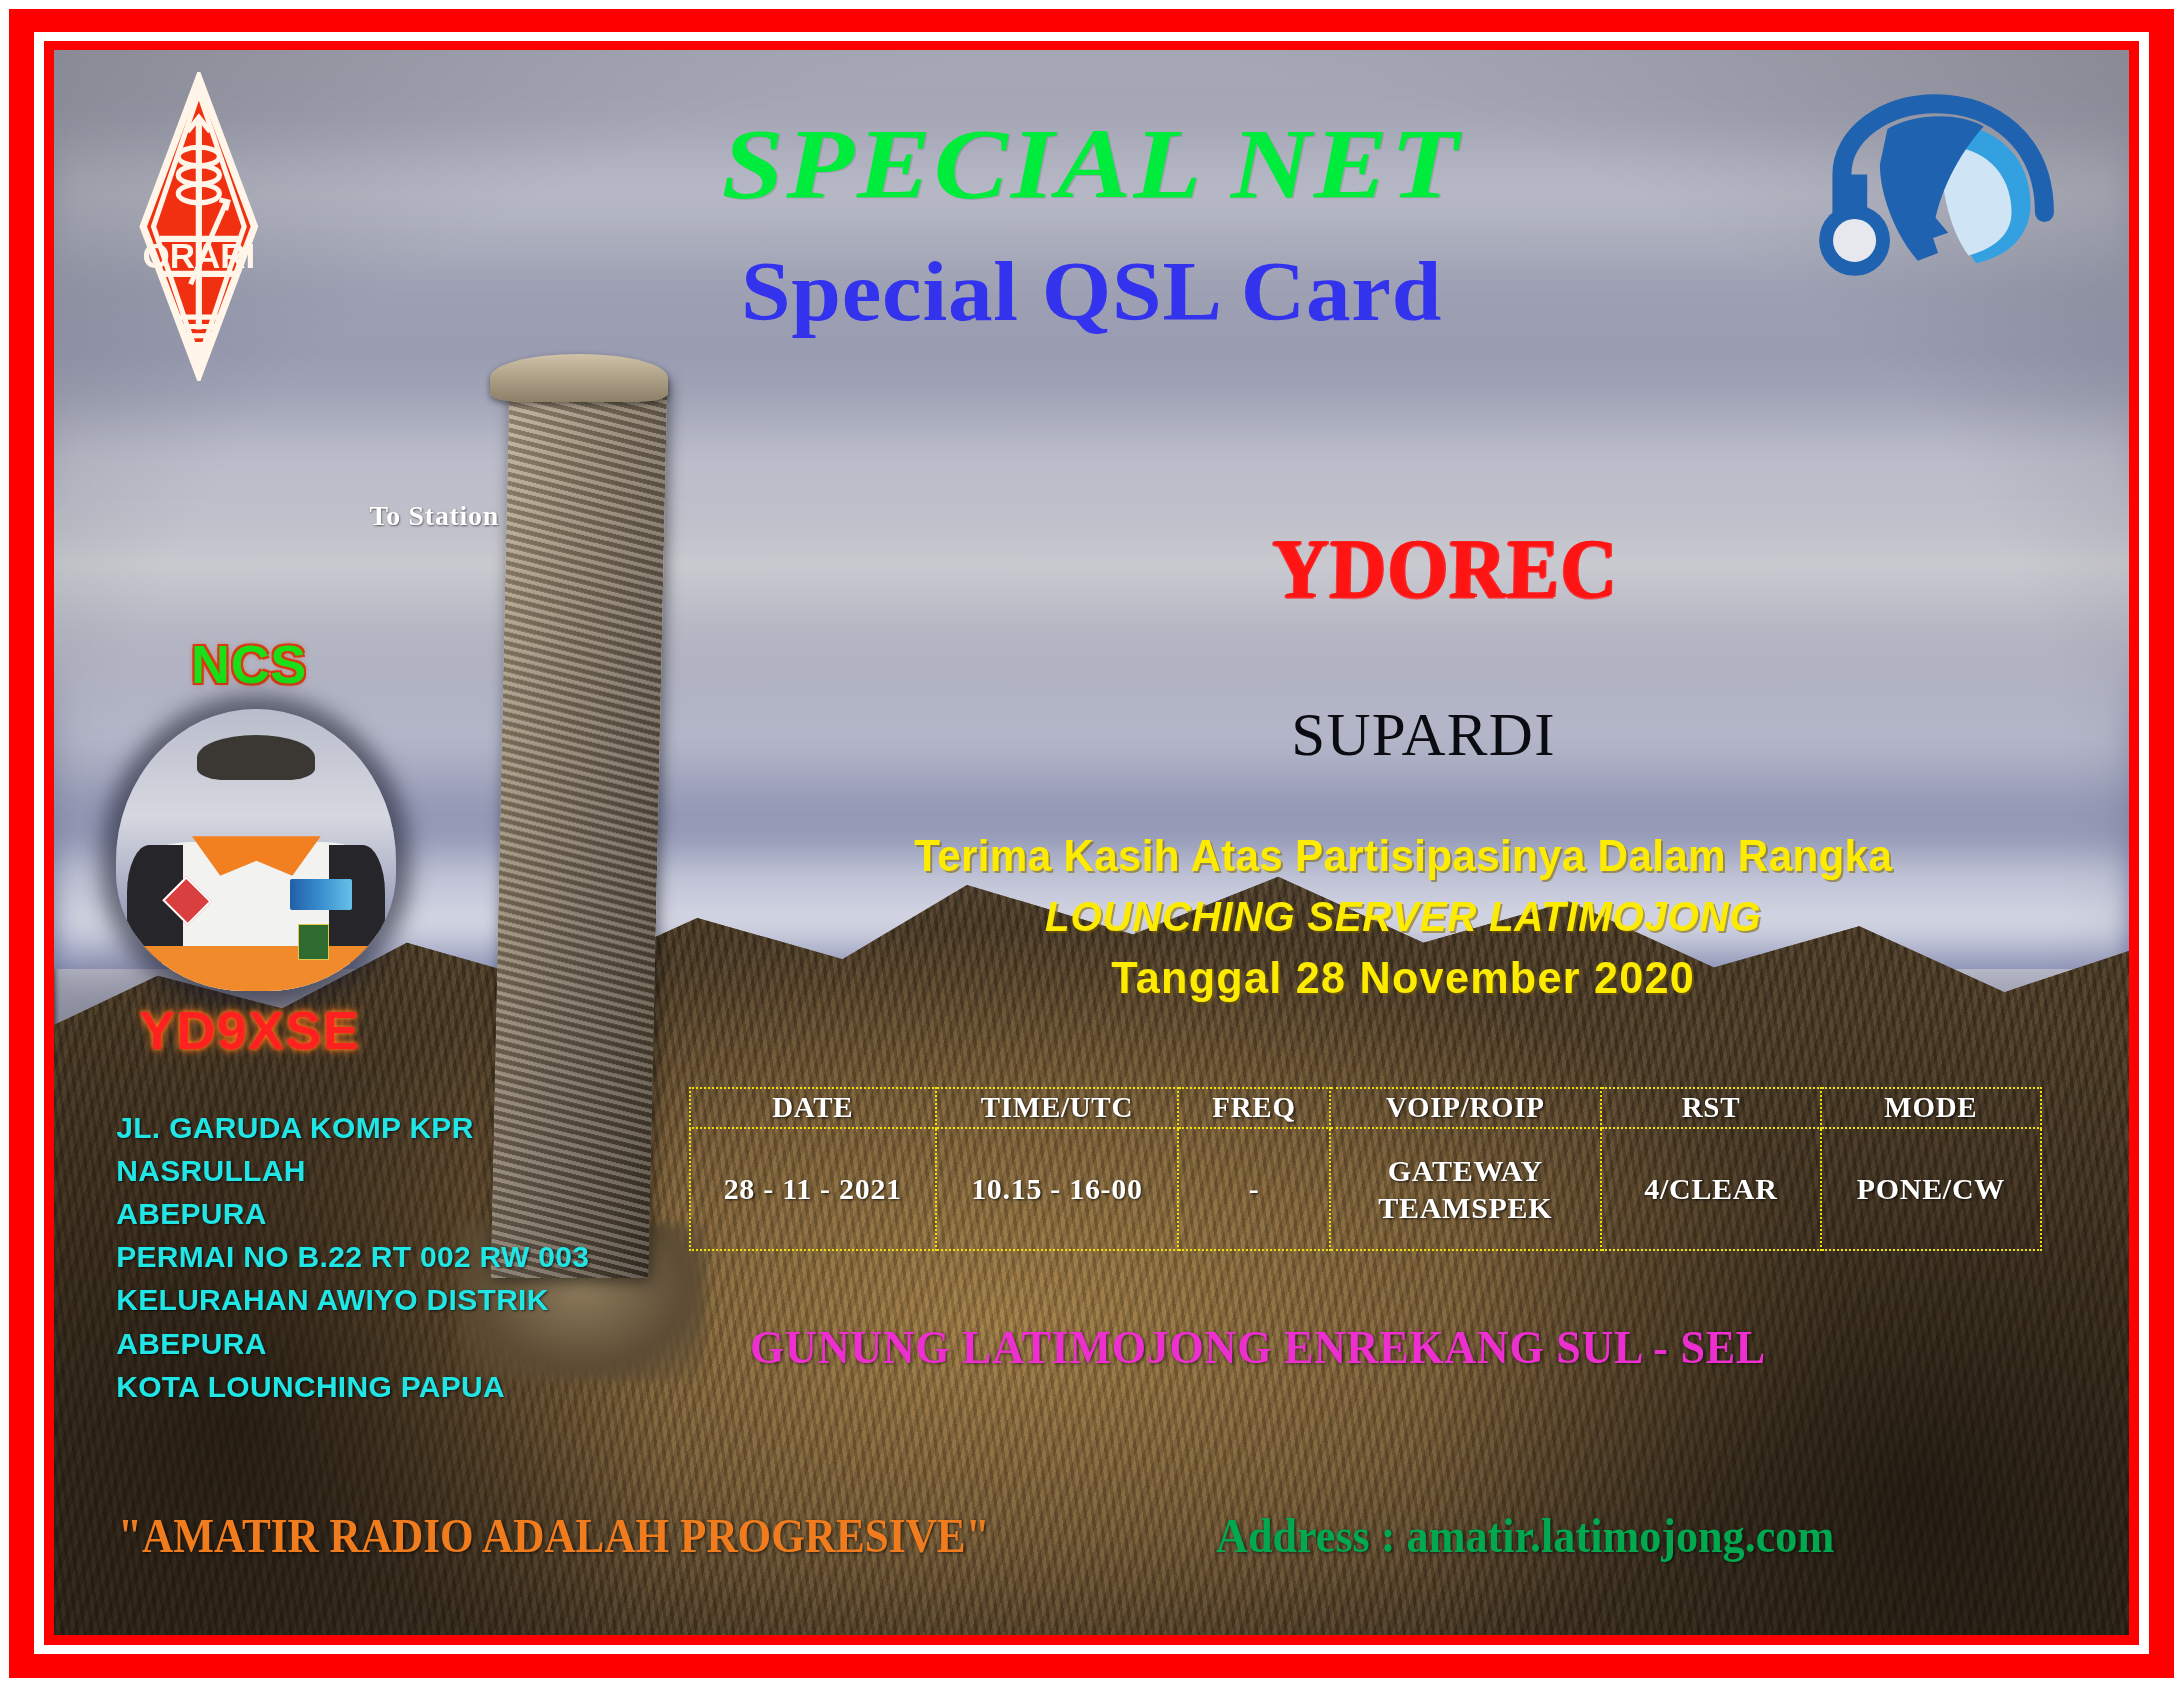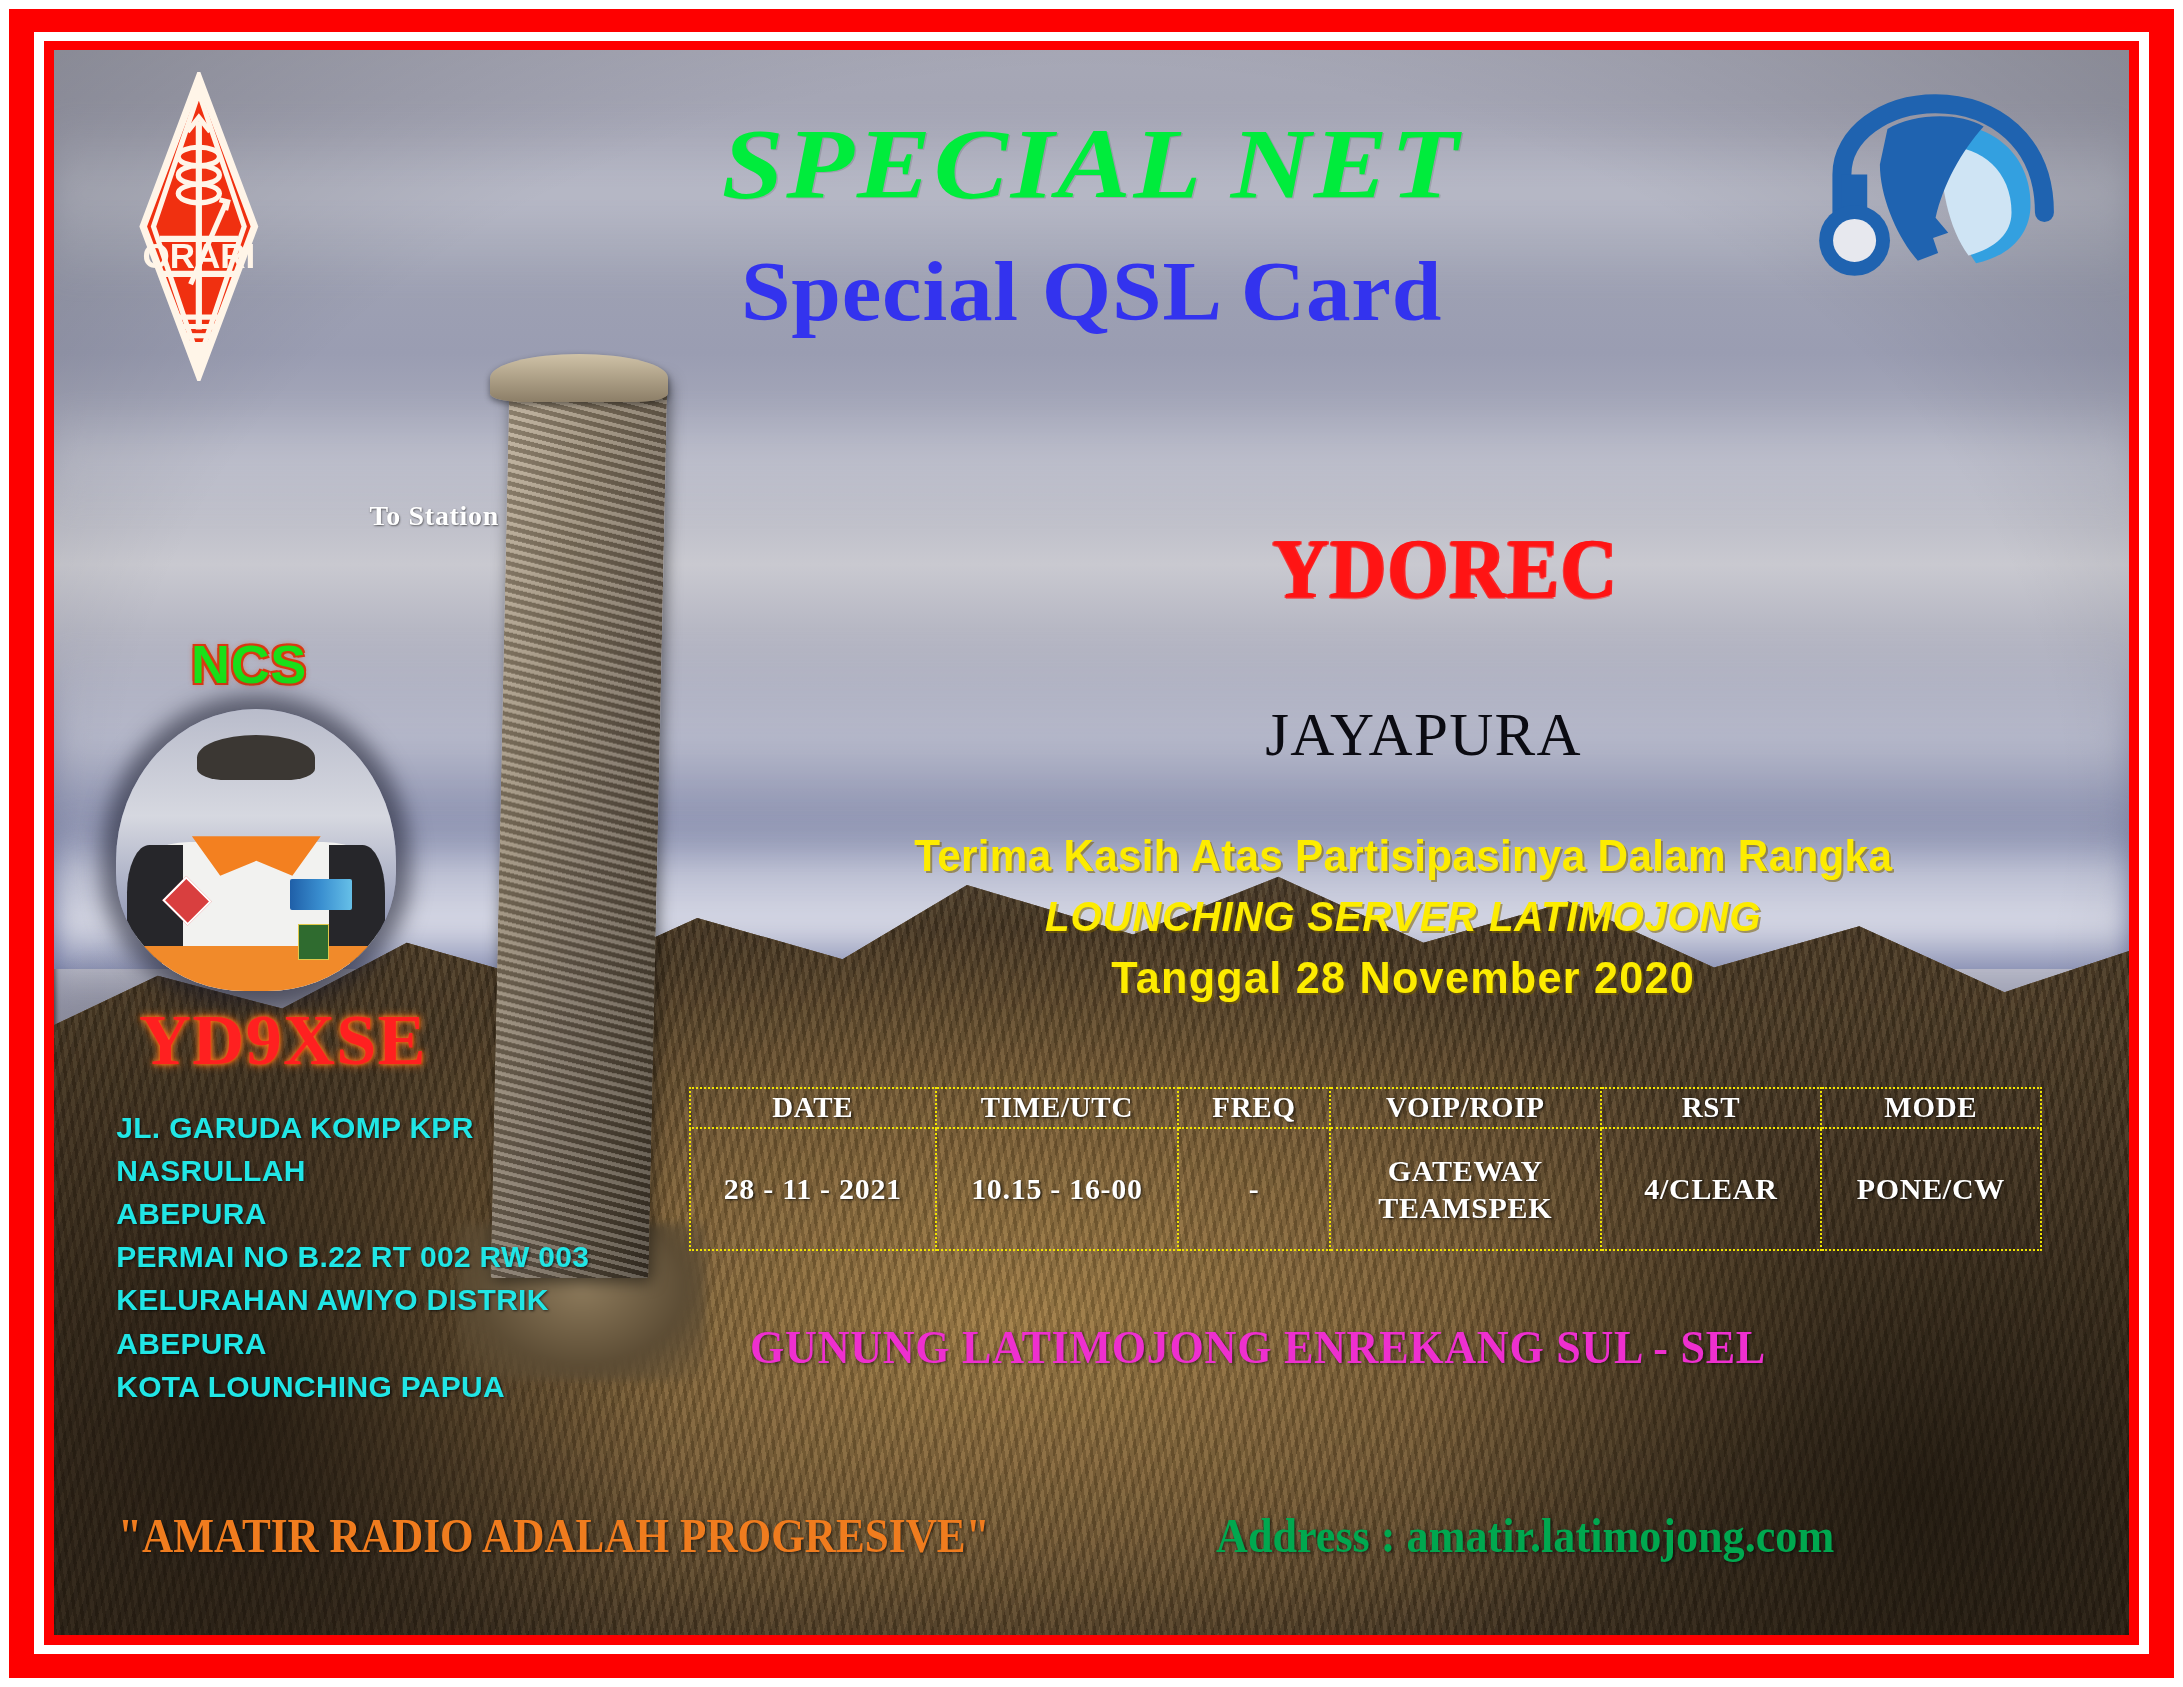--- a/index.html
+++ b/index.html
@@ -278,22 +278,22 @@
     position:absolute; right:16%; top:60%; width:22%; height:11%;
     background:linear-gradient(90deg,#1f5fa8 0%,#3a8fd0 50%,#66c0e8 100%);
     border-radius:2px;
   }
   .op-tag {
     position:absolute; right:24%; top:76%; width:11%; height:13%;
     background:#2f6b2f; border:1.3px solid #e0c84a;
   }
   .t-yd9xse {
     position:absolute; left:4.1%; top:59.9%;
-    font-family:Liberation Serif, serif;
-    font-weight:bold; font-size:72px; letter-spacing:1.3px;
+    font-family:Liberation Sans, sans-serif;
+    font-weight:bold; font-size:54px; letter-spacing:1.3px;
     color:#ff2020;
     text-shadow:
       0 0 4px #ff7a1a, 0 0 9.3px #ff7a1a,
       1.3px 1.3px 0 rgba(120,30,0,.55);
   }
 
   
   .addr {
     position:absolute; left:3.0%; top:66.6%;
     font-family:"Liberation Sans", sans-serif;
@@ -437,21 +437,21 @@
           <path d="M26,62 L26,96 L46,96 L46,62 Z" fill="#1f63b0"></path>
           <circle cx="36" cy="114" r="28" fill="#1f63b0"></circle>
           <circle cx="36" cy="114" r="17" fill="#e7e8ee"></circle>
         </svg>
       </div>
 
       <div class="t-special-net">SPECIAL NET</div>
       <div class="t-qsl">Special QSL Card</div>
       <div class="t-to-station">To Station</div>
       <div class="t-callsign">YDOREC</div>
-      <div class="t-name">JAYAPURA</div>
+      <div class="t-name">SUPARDI</div>
 
       <div class="t-yellow-1">Terima Kasih Atas Partisipasinya Dalam Rangka</div>
       <div class="t-yellow-2">LOUNCHING SERVER LATIMOJONG</div>
       <div class="t-yellow-3">Tanggal  28  November  2020</div>
 
       <div class="t-ncs">NCS</div>
 
       <div class="op-photo">
         <div class="op-bg"></div>
         <div class="op-body"></div>

